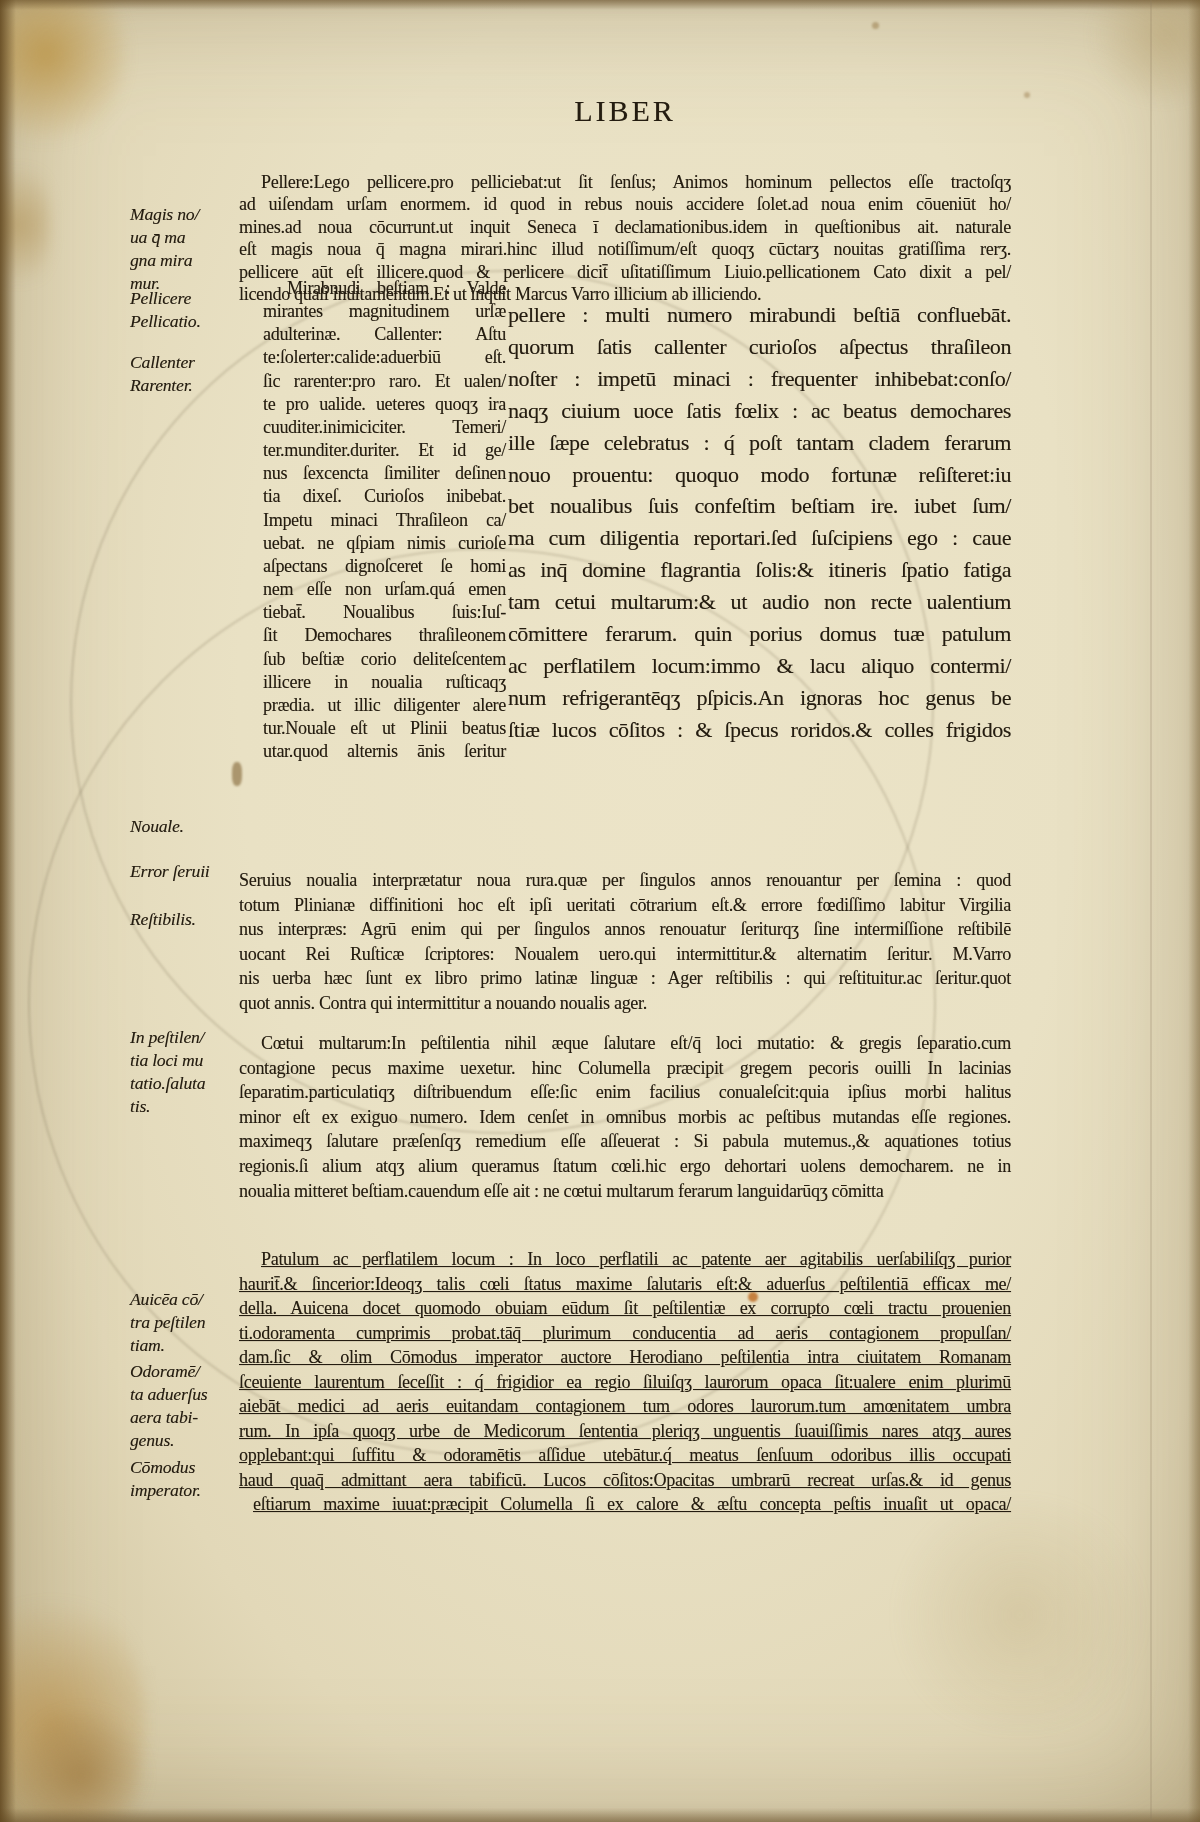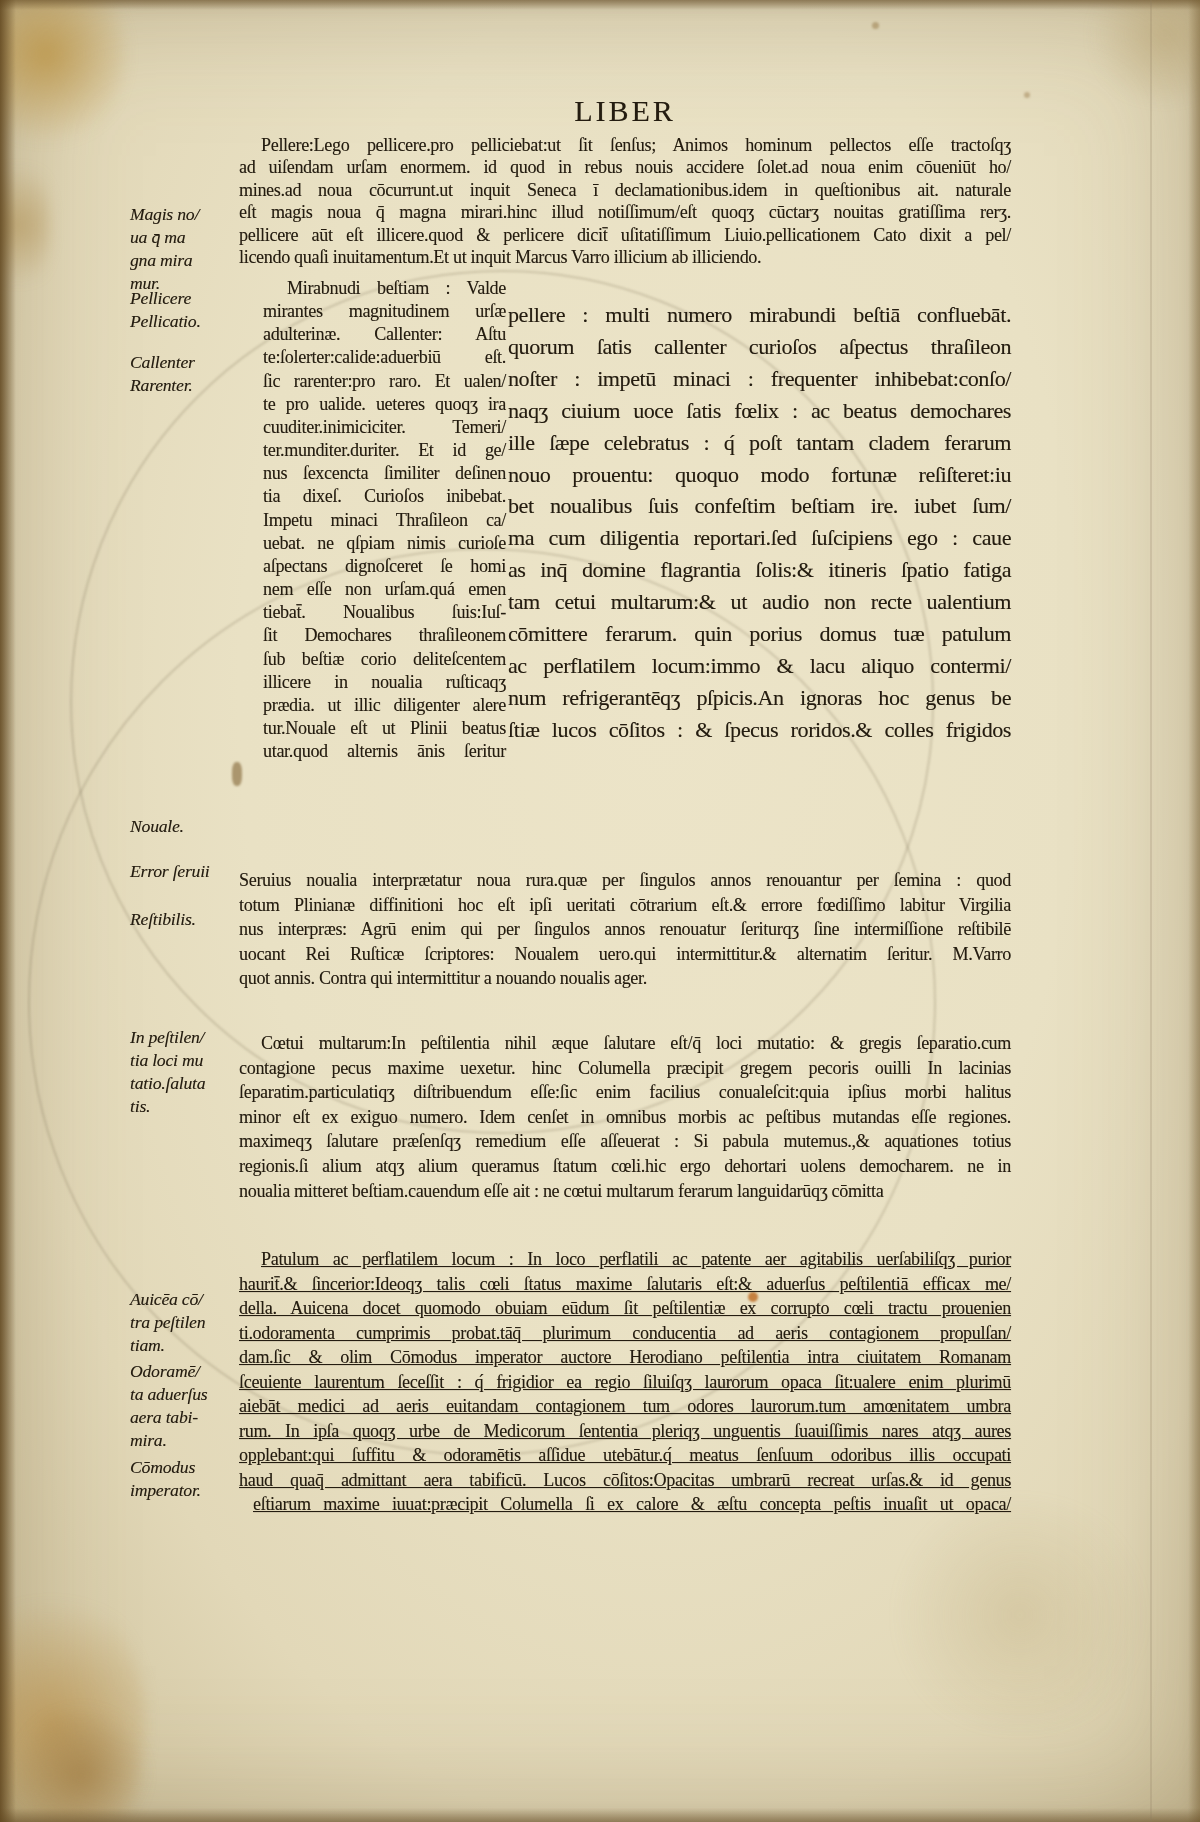--- a/index.html
+++ b/index.html
@@ -36,21 +36,21 @@
   .sp2{left:232px;top:762px;width:10px;height:24px;background:rgba(120,90,40,.55);border-radius:40%;}
   .sp3{left:872px;top:22px;width:7px;height:7px;background:rgba(150,120,70,.5);}
   .sp4{left:1024px;top:92px;width:6px;height:6px;background:rgba(150,120,70,.45);}
 
   .tb{position:absolute;color:#241c10;text-shadow:0.25px 0.25px 0 rgba(36,28,16,.4);}
   .line{white-space:nowrap;text-align:justify;text-align-last:justify;}
 
   #header-liber{left:240px;top:94px;width:770px;text-align:center;font-size:30px;letter-spacing:3px;}
 
   #intro{left:239px;top:134px;width:772px;font-size:18px;line-height:22.4px;letter-spacing:-0.3px;}
-  #intro .line:first-child{text-indent:22px;}
+  #intro .line:first-child{text-indent:22px;margin-top:37px;}
   #intro .line:last-child{text-align-last:left;}
 
   #gloss{left:263px;top:277px;width:243px;font-size:18px;line-height:23.15px;letter-spacing:-0.3px;}
   #gloss .line:first-child{text-indent:24px;}
 
   #main-col{left:508px;top:299px;width:503px;font-size:22px;line-height:31.9px;letter-spacing:-0.4px;}
 
   #para-seruius{left:239px;top:868px;width:772px;font-size:18px;line-height:24.55px;letter-spacing:-0.3px;}
   #para-seruius .line:last-child{text-align-last:left;}
 
@@ -137,20 +137,21 @@
       <div class="line">ac perflatilem locum:immo &amp; lacu aliquo contermi/</div>
       <div class="line">num refrigerantēqʒ pſpicis.An ignoras hoc genus be</div>
       <div class="line">ſtiæ lucos cōſitos : &amp; ſpecus roridos.&amp; colles frigidos</div>
     </div>
 
   <div class="tb" id="para-seruius">
       <div class="line">Seruius noualia interprætatur noua rura.quæ per ſingulos annos renouantur per ſemina : quod</div>
       <div class="line">totum Plinianæ diffinitioni hoc eſt ipſi ueritati cōtrarium eſt.&amp; errore fœdiſſimo labitur Virgilia</div>
       <div class="line">nus interpræs: Agrū enim qui per ſingulos annos renouatur ſeriturqʒ ſine intermiſſione reſtibilē</div>
       <div class="line">uocant Rei Ruſticæ ſcriptores: Noualem uero.qui intermittitur.&amp; alternatim ſeritur. M.Varro</div>
+      <div class="line">nis uerba hæc ſunt ex libro primo latinæ linguæ : Ager reſtibilis : qui reſtituitur.ac ſeritur.quot</div>
       <div class="line">quot annis. Contra qui intermittitur a nouando noualis ager.</div>
     </div>
 
   <div class="tb" id="para-coetui">
       <div class="line">Cœtui multarum:In peſtilentia nihil æque ſalutare eſt/q̄ loci mutatio: &amp; gregis ſeparatio.cum</div>
       <div class="line">contagione pecus maxime uexetur. hinc Columella præcipit gregem pecoris ouilli In lacinias</div>
       <div class="line">ſeparatim.particulatiqʒ diſtribuendum eſſe:ſic enim facilius conualeſcit:quia ipſius morbi halitus</div>
       <div class="line">minor eſt ex exiguo numero. Idem cenſet in omnibus morbis ac peſtibus mutandas eſſe regiones.</div>
       <div class="line">maximeqʒ ſalutare præſenſqʒ remedium eſſe aſſeuerat : Si pabula mutemus.,&amp; aquationes totius</div>
       <div class="line">regionis.ſi alium atqʒ alium queramus ſtatum cœli.hic ergo dehortari uolens democharem. ne in</div>
@@ -202,21 +203,21 @@
     </div>
   <div class="mnote" id="mn-7">
       <div class="line">Auicēa cō/</div>
       <div class="line">tra peſtilen</div>
       <div class="line">tiam.</div>
     </div>
   <div class="mnote" id="mn-8">
       <div class="line">Odoramē/</div>
       <div class="line">ta aduerſus</div>
       <div class="line">aera tabi-</div>
-      <div class="line">mira.</div>
+      <div class="line">genus.</div>
     </div>
   <div class="mnote" id="mn-9">
       <div class="line">Cōmodus</div>
       <div class="line">imperator.</div>
     </div>
 
   <div class="edge edge-left"></div>
   <div class="edge edge-top"></div>
   <div class="edge edge-right"></div>
   <div class="edge edge-bottom"></div>

